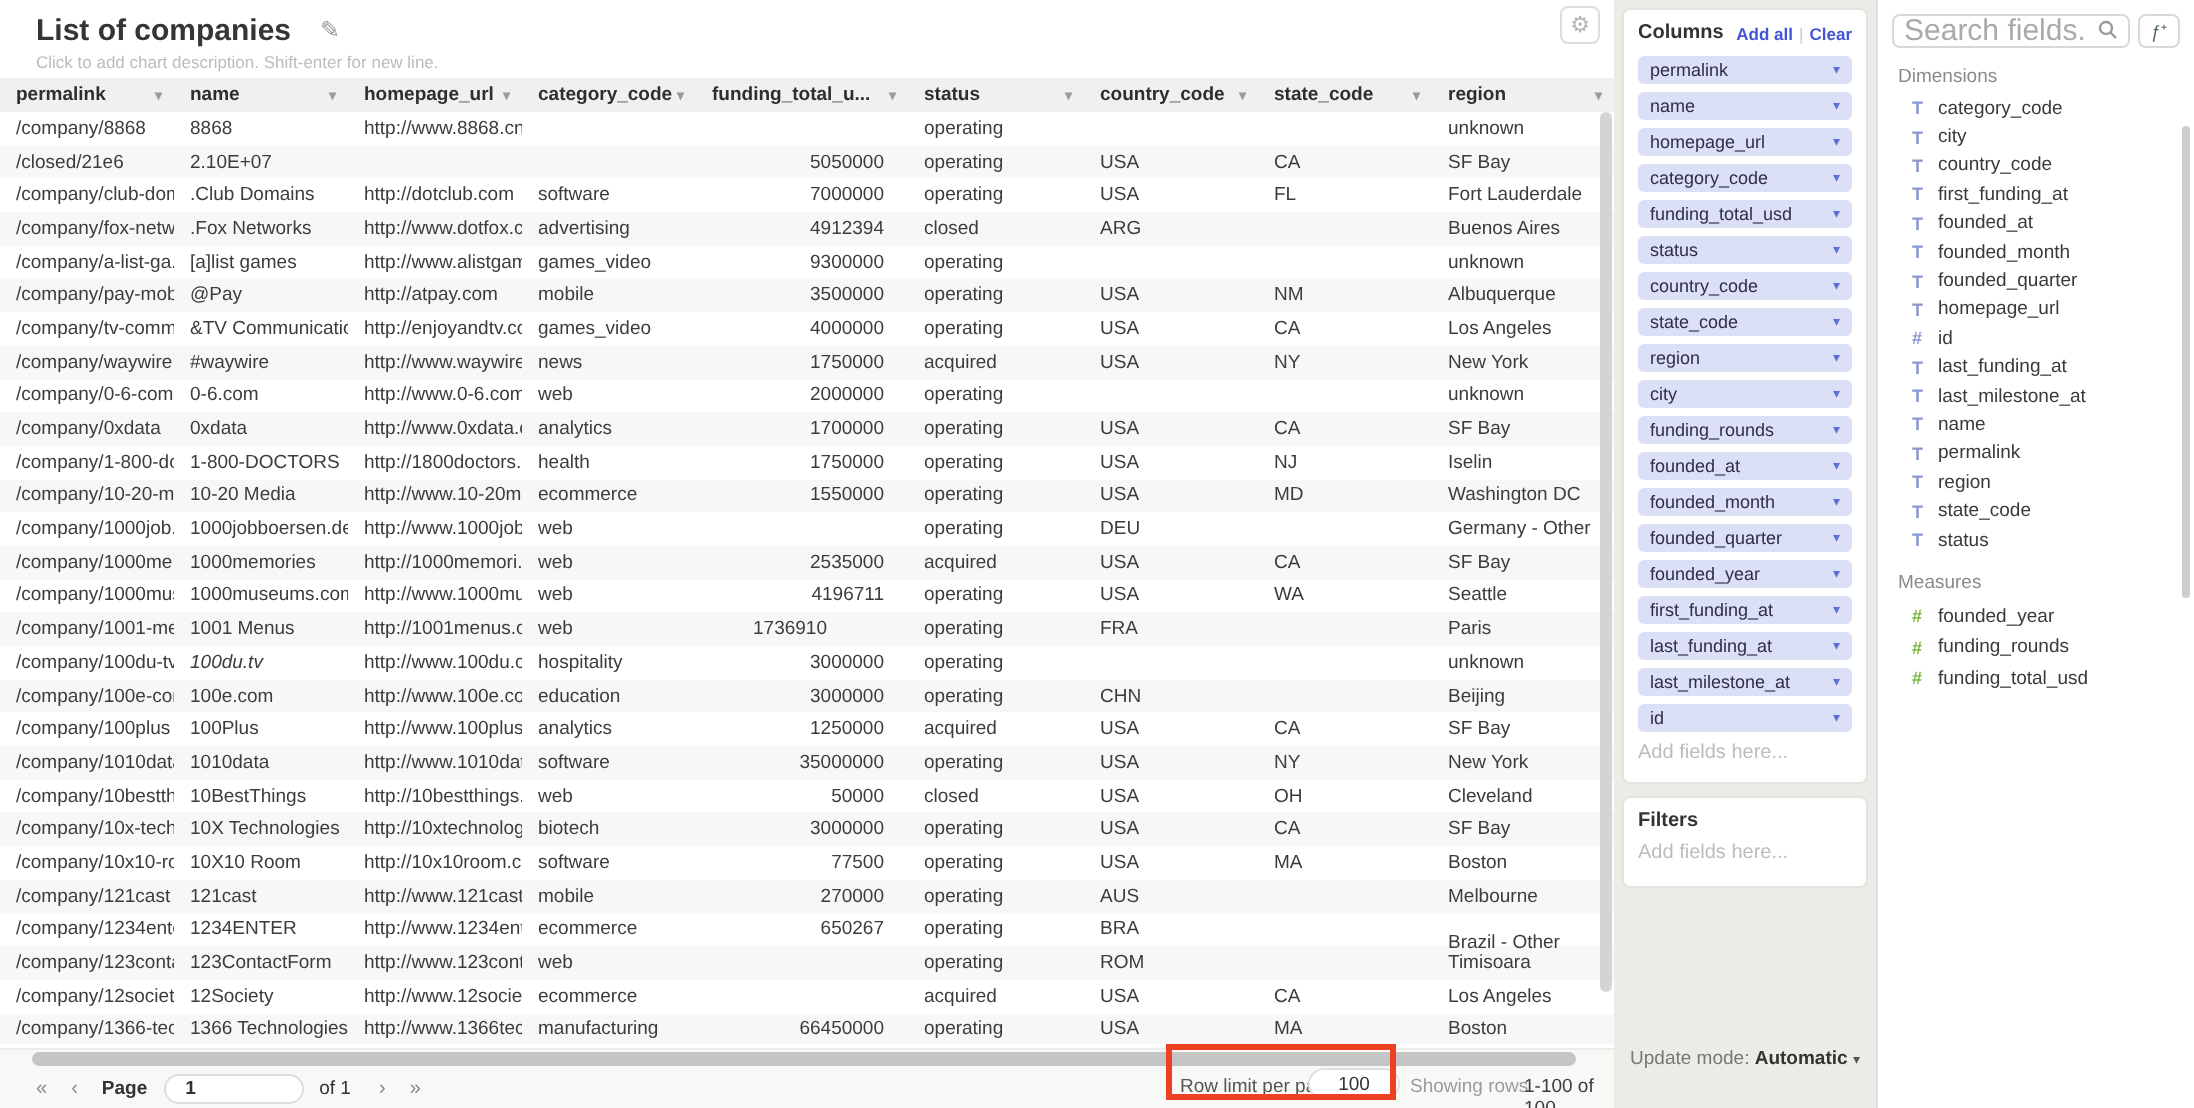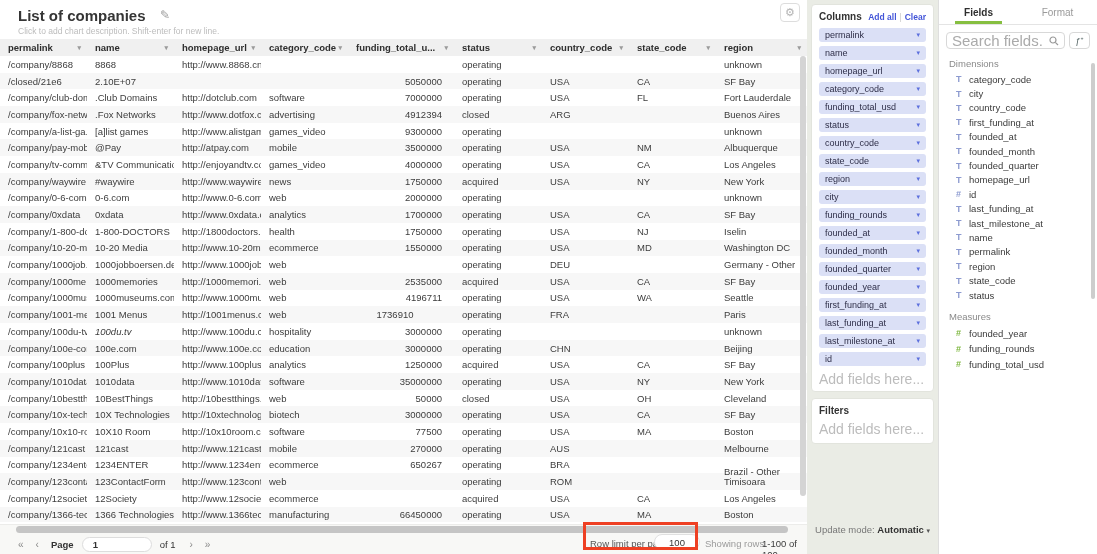--- a/index.html
+++ b/index.html
@@ -54,21 +54,21 @@
   .card-filters{top:398px;height:46px;}
   .mid-hdr{display:flex;align-items:center;}
   .mid-title{font-size:10px;font-weight:700;color:#333;}
   .mid-links{margin-left:auto;font-size:8.5px;font-weight:700;color:#4355d8;display:flex;gap:3px;align-items:center;}
   .mid-links .sep{color:#c9c9c9;font-weight:400;}
   .mid-links span{cursor:pointer;}
   .chips{margin-top:6px;}
   .chip{height:14px;margin-bottom:4px;background:#dbe0f6;border-radius:3px;display:flex;align-items:center;
         padding:0 6px;font-size:9px;color:#2e2e48;cursor:pointer;}
   .chip .ccaret{margin-left:auto;font-size:7px;color:#5c6fdd;}
-  .placeholder{font-size:14px;color:#bcbcbc;margin-top:5px;}
+  .placeholder{font-size:10px;color:#bcbcbc;margin-top:5px;}
   .update-mode{position:absolute;left:0;top:524px;width:131px;text-align:center;font-size:9.5px;color:#777;}
   .update-mode b{color:#333;font-weight:700;}
   .update-mode .ucaret{font-size:7px;color:#555;}
 
   
   .fields{position:absolute;left:938px;top:0;width:159px;height:554px;background:#fff;
           border-left:1px solid #dedede;}
   .tabs{display:flex;height:25px;border-bottom:1px solid #e4e4e4;}
   .tab{flex:1;text-align:center;font-size:10px;color:#9a9a9a;padding-top:7px;position:relative;cursor:pointer;}
   .tab.active{color:#2e2e2e;font-weight:700;}
@@ -574,24 +574,20 @@
     </div>
 
     <div class="update-mode">
       <span>Update mode:</span>
       <b>Automatic</b>
       <span class="ucaret">▾</span>
     </div>
   </aside>
 
   <aside class="fields">
-    <div class="tabs">
-      <div class="tab active">Fields</div>
-      <div class="tab">Format</div>
-    </div>
     <div class="searchrow">
       <div class="searchbox">
         <input placeholder="Search fields..." style="">
         <span class="mag">
           <svg width="10" height="10" viewBox="0 0 10 10">
               <circle cx="4" cy="4" r="3" fill="none" stroke="#999" stroke-width="1.2"></circle>
               <line x1="6.3" y1="6.3" x2="9" y2="9" stroke="#999" stroke-width="1.2"></line>
             </svg>
         </span>
       </div>

